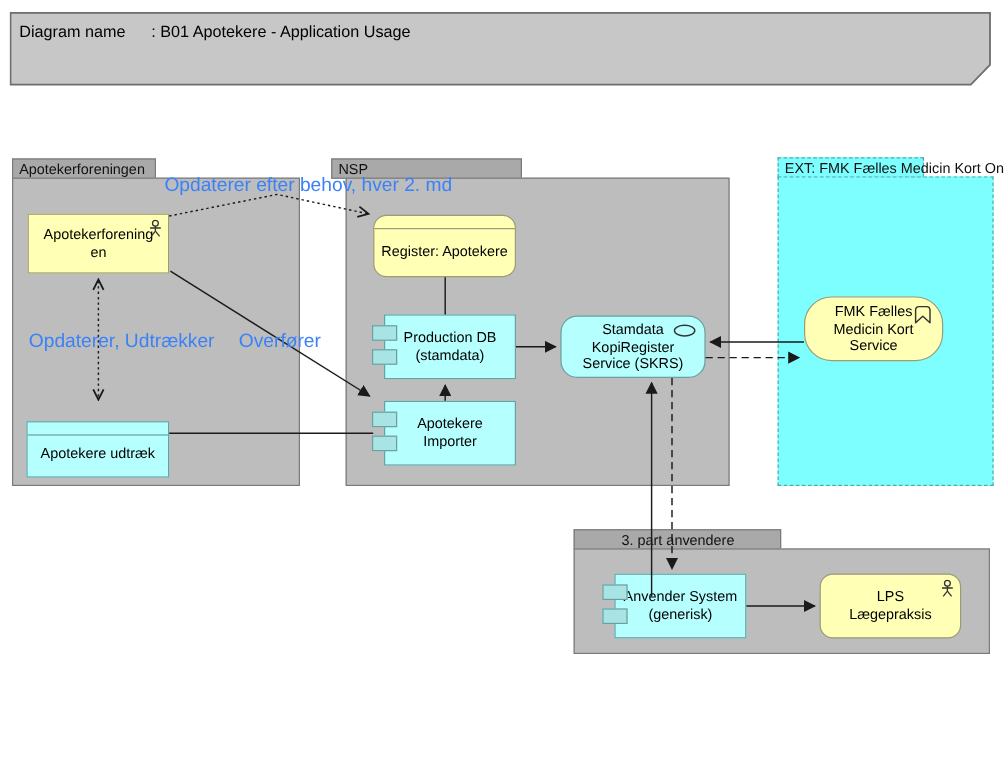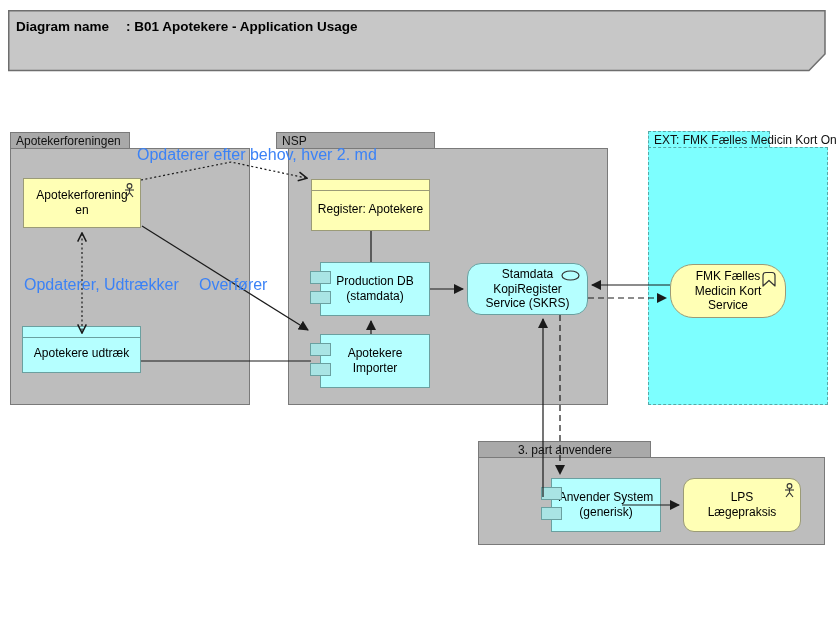--- a/index.html
+++ b/index.html
@@ -1,21 +1,21 @@
 <!DOCTYPE html>
 <html><head>
 <meta charset="utf-8">
 <style>
   html,body{margin:0;padding:0;}
   body{font-family:"Liberation Sans","DejaVu Sans",sans-serif;background:#fff;}
   #canvas{position:relative;width:837px;height:633px;background:#ffffff;overflow:hidden;}
 
   
   .note-svg{position:absolute;left:8px;top:10px;}
-  .note-text{position:absolute;left:16px;top:16px;font-size:13.5px;font-weight:bold;color:#000;}
+  .note-text{position:absolute;left:16px;top:16px;font-size:13.5px;font-weight:normal;color:#000;}
   .note-row{display:grid;grid-template-columns:110px auto;line-height:21px;}
 
   
   .group-body{position:absolute;background:#bdbdbd;border:1px solid #7a7a7a;box-sizing:border-box;}
   .group-tab{position:absolute;background:#a9a9a9;border:1px solid #7a7a7a;box-sizing:border-box;
              font-size:12px;color:#111;padding:1px 4px 0 5px;white-space:nowrap;}
   .group-tab.cyan{background:#7dffff;border:1px dashed #58a8a8;overflow:visible;}
   .group-body.cyan{background:#7dffff;border:1px dashed #58a8a8;}
 
   
@@ -83,26 +83,26 @@
         <g stroke="#333" stroke-width="1.1" fill="none">
           <circle cx="6.5" cy="3" r="2.4"></circle>
           <line x1="6.5" y1="5.4" x2="6.5" y2="9.6"></line>
           <line x1="2" y1="7" x2="11" y2="7"></line>
           <line x1="6.5" y1="9.6" x2="3" y2="14"></line>
           <line x1="6.5" y1="9.6" x2="10" y2="14"></line>
         </g>
       </svg>
     </div>
 
-    <div class="node cyanbox" style="left:22px;top:326px;width:119px;height:47px;">
+    <div class="node cyanbox" style="left:22px;top:351px;width:119px;height:47px;">
       <div class="band"></div>
       <span class="pad-text" style="margin-top:8px;">Apotekere udtræk</span>
     </div>
 
-    <div class="node yellow" style="left:311px;top:179px;width:119px;height:52px;">
+    <div class="node yellow" style="left:311px;top:179px;width:119px;height:52px;border-radius:11px;">
       <div class="band"></div>
       <span class="pad-text" style="margin-top:8px;">Register: Apotekere</span>
     </div>
 
     <div class="node cyanbox" style="left:320px;top:262px;width:110px;height:54px;">
       <div class="comp-tab" style="top:8px;"></div>
       <div class="comp-tab" style="top:28px;"></div>
       <span class="pad-text">Production DB
 (stamdata)</span>
     </div>
@@ -116,30 +116,30 @@
 
     <div class="node cyanbox rounded" style="left:467px;top:263px;width:121px;height:52px;">
       <span class="pad-text">Stamdata
 KopiRegister
 Service (SKRS)</span>
       <svg class="corner-icon" style="top:6px;right:7px;" width="19" height="11">
         <ellipse cx="9.5" cy="5.5" rx="8.5" ry="4.5" fill="none" stroke="#333" stroke-width="1.2"></ellipse>
       </svg>
     </div>
 
-    <div class="node yellow rounded" style="left:670px;top:264px;width:116px;height:54px;border-radius:23px;">
+    <div class="node yellow rounded" style="left:670px;top:247px;width:116px;height:54px;border-radius:23px;">
       <span class="pad-text">FMK Fælles
 Medicin Kort
 Service</span>
       <svg class="corner-icon" style="top:6px;right:7px;" width="18" height="16">
         <path d="M3,15 L3,4.5 Q3,1.5 6,1.5 L12,1.5 Q15,1.5 15,4.5 L15,15 L9,9.5 Z" fill="none" stroke="#333" stroke-width="1.2" stroke-linejoin="round"></path>
       </svg>
     </div>
 
-    <div class="node cyanbox" style="left:512px;top:478px;width:110px;height:54px;margin-left:39px;">
+    <div class="node cyanbox" style="left:512px;top:478px;width:110px;height:54px;">
       <div class="comp-tab" style="top:8px;"></div>
       <div class="comp-tab" style="top:28px;"></div>
       <span class="pad-text">Anvender System
 (generisk)</span>
     </div>
 
     <div class="node yellow" style="left:683px;top:478px;width:118px;height:54px;border-radius:11px;">
       <span class="pad-text">LPS
 Lægepraksis</span>
       <svg class="corner-icon" width="13" height="15">

